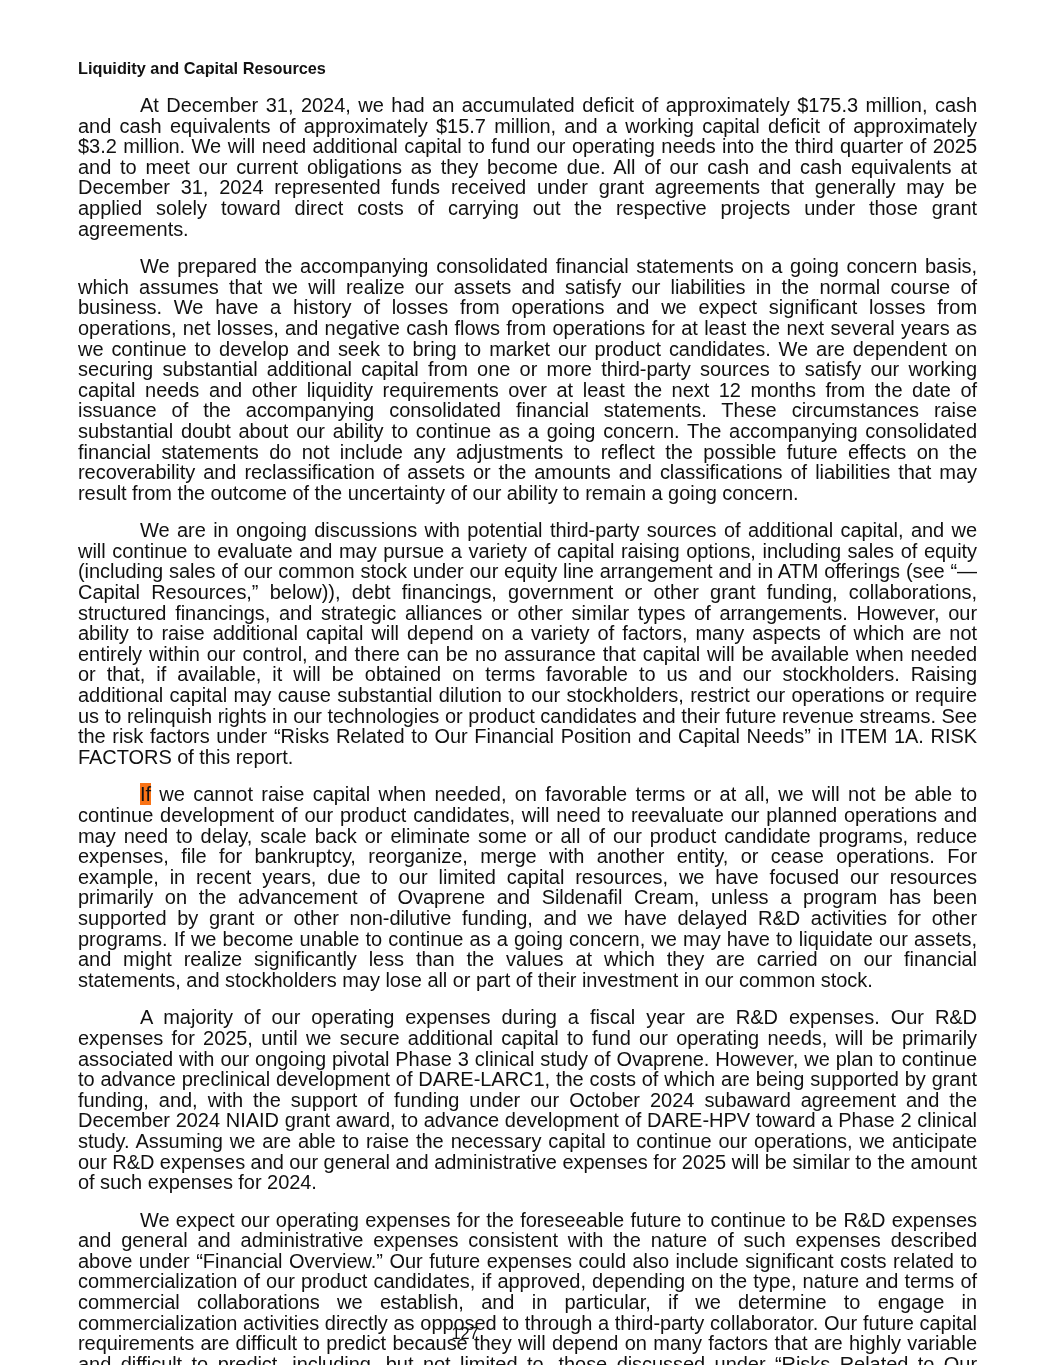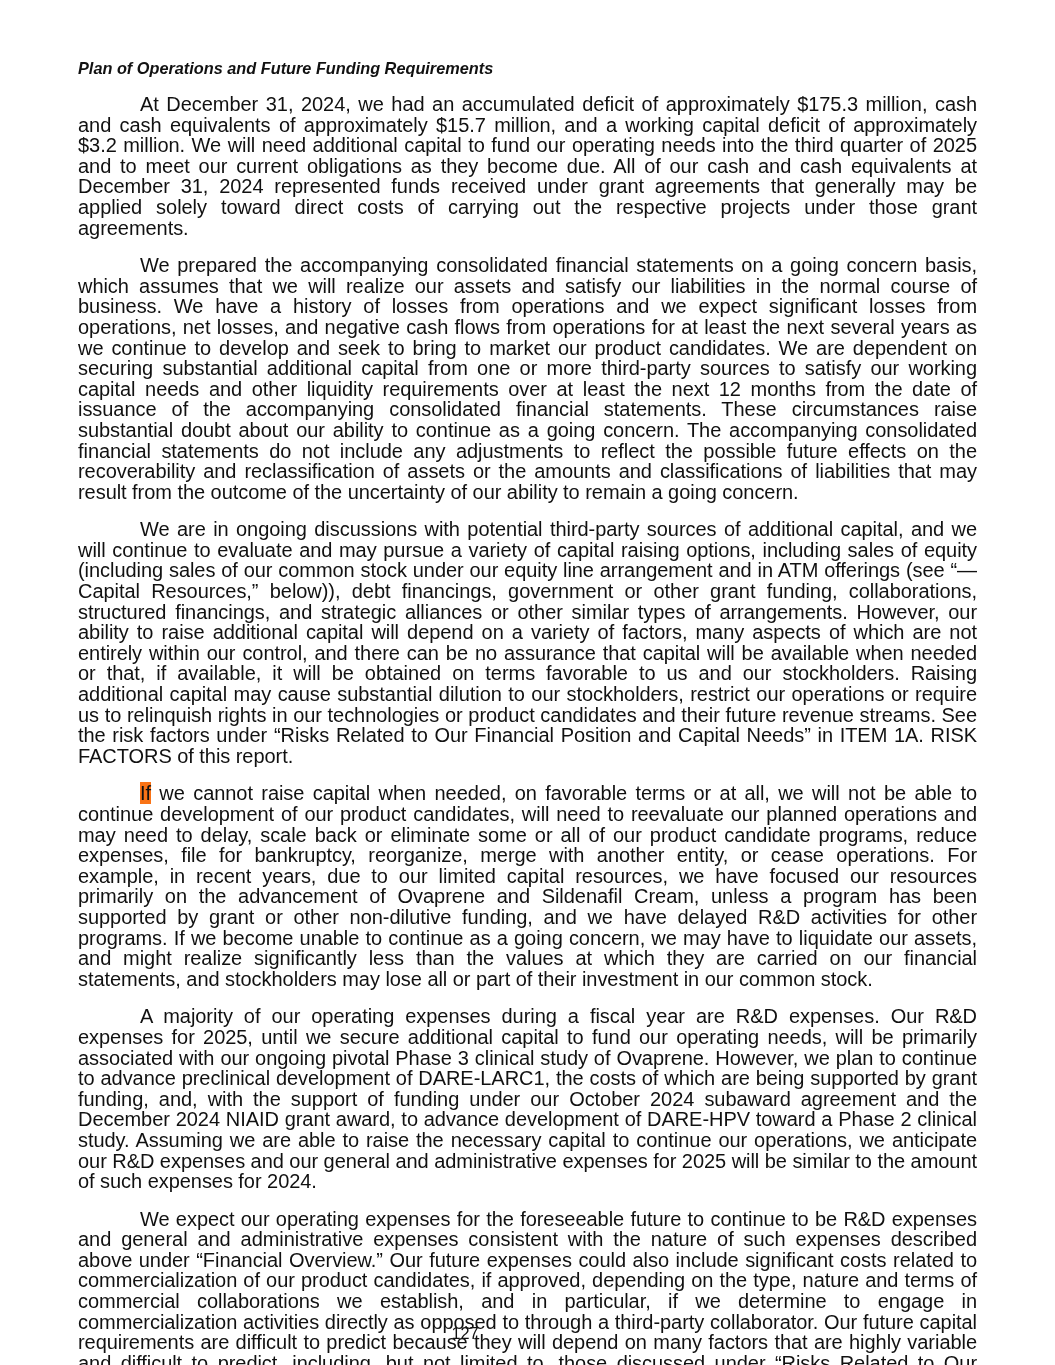--- a/index.html
+++ b/index.html
@@ -52,21 +52,21 @@
       top: 1323px;
       text-align: center;
       font-size: 16.3px;
       line-height: 20px;
     }
   </style>
 </head>
 <body>
 
 <div class="page">
-  <div class="subheading">Plan of Operations and Future Funding Requirements</div>
+  <div class="heading">Liquidity and Capital Resources</div>
 
   <p class="para">At December 31, 2024, we had an accumulated deficit of approximately $175.3 million, cash and cash equivalents of approximately $15.7 million, and a working capital deficit of approximately $3.2 million. We will need additional capital to fund our operating needs into the third quarter of 2025 and to meet our current obligations as they become due. All of our cash and cash equivalents at December 31, 2024 represented funds received under grant agreements that generally may be applied solely toward direct costs of carrying out the respective projects under those grant agreements.</p>
   <p class="para">We prepared the accompanying consolidated financial statements on a going concern basis, which assumes that we will realize our assets and satisfy our liabilities in the normal course of business. We have a history of losses from operations and we expect significant losses from operations, net losses, and negative cash flows from operations for at least the next several years as we continue to develop and seek to bring to market our product candidates. We are dependent on securing substantial additional capital from one or more third-party sources to satisfy our working capital needs and other liquidity requirements over at least the next 12 months from the date of issuance of the accompanying consolidated financial statements. These circumstances raise substantial doubt about our ability to continue as a going concern. The accompanying consolidated financial statements do not include any adjustments to reflect the possible future effects on the recoverability and reclassification of assets or the amounts and classifications of liabilities that may result from the outcome of the uncertainty of our ability to remain a going concern.</p>
   <p class="para">We are in ongoing discussions with potential third-party sources of additional capital, and we will continue to evaluate and may pursue a variety of capital raising options, including sales of equity (including sales of our common stock under our equity line arrangement and in ATM offerings (see “—Capital Resources,” below)), debt financings, government or other grant funding, collaborations, structured financings, and strategic alliances or other similar types of arrangements. However, our ability to raise additional capital will depend on a variety of factors, many aspects of which are not entirely within our control, and there can be no assurance that capital will be available when needed or that, if available, it will be obtained on terms favorable to us and our stockholders. Raising additional capital may cause substantial dilution to our stockholders, restrict our operations or require us to relinquish rights in our technologies or product candidates and their future revenue streams. See the risk factors under “Risks Related to Our Financial Position and Capital Needs” in ITEM 1A. RISK FACTORS of this report.</p>
   <p class="para"><span class="hl">If</span><span> we cannot raise capital when needed, on favorable terms or at all, we will not be able to continue development of our product candidates, will need to reevaluate our planned operations and may need to delay, scale back or eliminate some or all of our product candidate programs, reduce expenses, file for bankruptcy, reorganize, merge with another entity, or cease operations. For example, in recent years, due to our limited capital resources, we have focused our resources primarily on the advancement of Ovaprene and Sildenafil Cream, unless a program has been supported by grant or other non-dilutive funding, and we have delayed R&amp;D activities for other programs. If we become unable to continue as a going concern, we may have to liquidate our assets, and might realize significantly less than the values at which they are carried on our financial statements, and stockholders may lose all or part of their investment in our common stock.</span></p>
   <p class="para">A majority of our operating expenses during a fiscal year are R&amp;D expenses. Our R&amp;D expenses for 2025, until we secure additional capital to fund our operating needs, will be primarily associated with our ongoing pivotal Phase 3 clinical study of Ovaprene. However, we plan to continue to advance preclinical development of DARE-LARC1, the costs of which are being supported by grant funding, and, with the support of funding under our October 2024 subaward agreement and the December 2024 NIAID grant award, to advance development of DARE-HPV toward a Phase 2 clinical study. Assuming we are able to raise the necessary capital to continue our operations, we anticipate our R&amp;D expenses and our general and administrative expenses for 2025 will be similar to the amount of such expenses for 2024.</p>
   <p class="para">We expect our operating expenses for the foreseeable future to continue to be R&amp;D expenses and general and administrative expenses consistent with the nature of such expenses described above under “Financial Overview.” Our future expenses could also include significant costs related to commercialization of our product candidates, if approved, depending on the type, nature and terms of commercial collaborations we establish, and in particular, if we determine to engage in commercialization activities directly as opposed to through a third-party collaborator. Our future capital requirements are difficult to predict because they will depend on many factors that are highly variable and difficult to predict, including, but not limited to, those discussed under “Risks Related to Our Financial Position and Capital Needs” in ITEM 1A. RISK FACTORS of this report. We cannot accurately determine the</p>
 </div>
 
 <div class="page-number">127</div>

